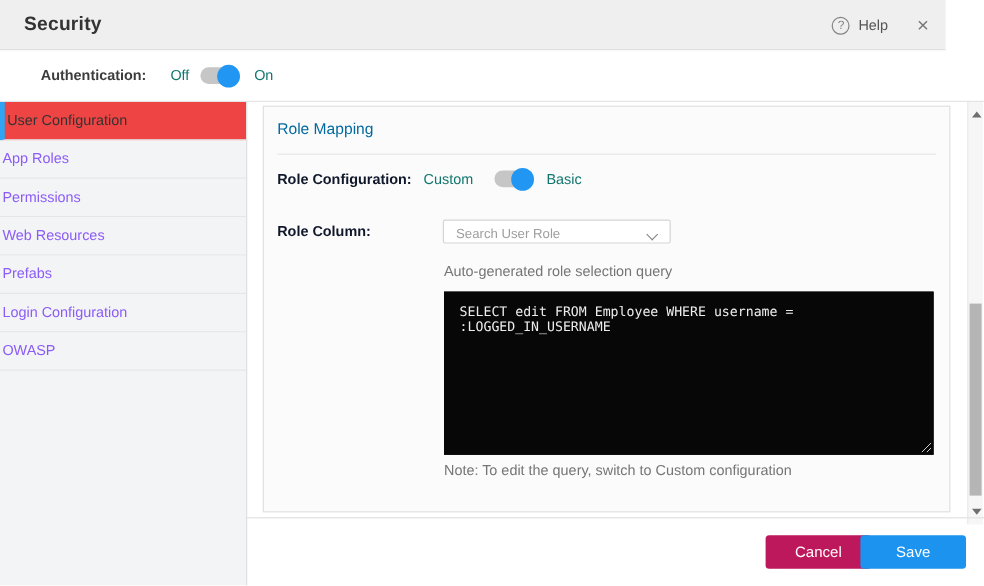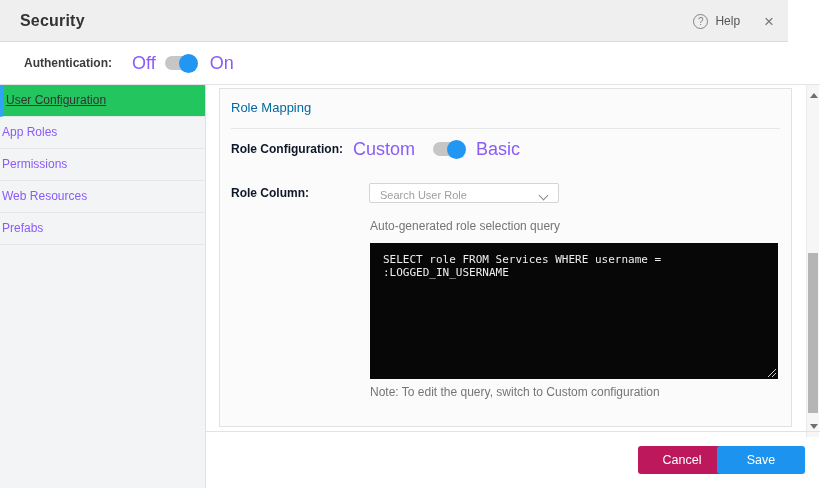--- a/index.html
+++ b/index.html
@@ -11,31 +11,31 @@
   .header { position:absolute; left:0; top:0; width:788px; height:42px; background:#efefef; border-bottom:1px solid #dcdcdc; }
   .header-title { position:absolute; left:20px; top:0; line-height:42px; font-size:16px; font-weight:bold; color:#333; letter-spacing:.2px; }
   .header-right { position:absolute; right:14px; top:0; height:42px; display:flex; align-items:center; }
   .help-btn { display:flex; align-items:center; cursor:pointer; }
   .help-icon { width:15px; height:15px; border:1px solid #848484; border-radius:50%; color:#848484; font-size:10px; line-height:13px; text-align:center; display:inline-block; }
   .help-label { font-size:12px; color:#555; margin-left:7px; }
   .close-btn { margin-left:24px; font-size:17px; color:#777; line-height:17px; cursor:pointer; }
 
   
   .auth-row { position:absolute; left:0; top:42px; width:820px; height:43px; background:#fff; border-bottom:1px solid #e4e4e4; display:flex; align-items:center; }
-  .auth-label { font-size:12px; font-weight:bold; color:#3c3c3c; margin-left:24px; }
-  .tog-side { font-size:18px; color:#8b5cf6; }
+  .auth-label { font-size:12px; font-weight:bold; color:#3c3c3c; margin-left:34px; }
+  .tog-side { font-size:12px; color:#0f766e; }
   .auth-off { margin-left:20px; }
   .auth-on { margin-left:13px; }
   .toggle { position:relative; width:32px; height:14px; border-radius:7px; background:#c6c6c6; margin-left:9px; cursor:pointer; flex:none; }
   .toggle .knob { position:absolute; right:-1px; top:-2.5px; width:19px; height:19px; border-radius:50%; background:#2196f3; }
 
   
   .sidebar { position:absolute; left:0; top:85px; width:206px; height:403px; background:#f3f4f6; border-right:1px solid #e0e0e0; }
   .side-item { height:32px; line-height:31px; padding-left:2px; font-size:12px; color:#8b5cf6; border-bottom:1px solid #e5e6e8; cursor:pointer; background:#f3f4f6; }
-  .side-item.active { background:#22c55e; border-left:4px solid #2ea4f2; color:#333;text-decoration:underline; }
+  .side-item.active { background:#ef4444; border-left:4px solid #2ea4f2; color:#333; }
 
   
   .main { position:absolute; left:207px; top:85px; width:613px; height:346px; background:#fff; }
   .panel { position:absolute; left:219px; top:88px; width:573px; height:339px; background:#fbfbfb; border:1px solid #e1e1e1; }
   .panel-title { position:absolute; left:11px; top:11px; font-size:13px; color:#0369a1; }
   .panel-divider { position:absolute; left:11px; right:11px; top:39px; border-top:1px solid #e7e7e7; height:0; }
   .form-row { position:absolute; left:11px; display:flex; align-items:center; }
   .row-roleconfig { top:50px; height:20px; }
   .row-rolecolumn { top:92px; height:24px; }
   .form-label { width:122px; font-size:12px; font-weight:bold; color:#0f172a; flex:none; }
@@ -87,20 +87,22 @@
     </span>
     <span class="tog-side auth-on">On</span>
   </div>
 
   <div class="sidebar">
     <div class="side-item active">User Configuration</div>
     <div class="side-item">App Roles</div>
     <div class="side-item">Permissions</div>
     <div class="side-item">Web Resources</div>
     <div class="side-item">Prefabs</div>
+    <div class="side-item">Login Configuration</div>
+    <div class="side-item">OWASP</div>
   </div>
 
   <div class="main"></div>
 
   <div class="panel">
     <div class="panel-title">Role Mapping</div>
     <div class="panel-divider"></div>
 
     <div class="form-row row-roleconfig">
       <span class="form-label">Role Configuration:</span>
@@ -115,21 +117,21 @@
       <span class="form-label">Role Column:</span>
       <div class="select">
         <span class="select-value">Search User Role</span>
         <span class="chevron"></span>
       </div>
     </div>
 
     <div class="query-label">Auto-generated role selection query</div>
 
     <div class="query-box">
-      <div class="query-code">SELECT role FROM Services WHERE username = :LOGGED_IN_USERNAME</div>
+      <div class="query-code">SELECT edit FROM Employee WHERE username = :LOGGED_IN_USERNAME</div>
       <div class="resize-handle"></div>
     </div>
 
     <div class="query-note">Note: To edit the query, switch to Custom configuration</div>
   </div>
 
   <div class="scrollbar">
     <span class="scroll-up"></span>
     <span class="scroll-thumb"></span>
     <span class="scroll-down"></span>

